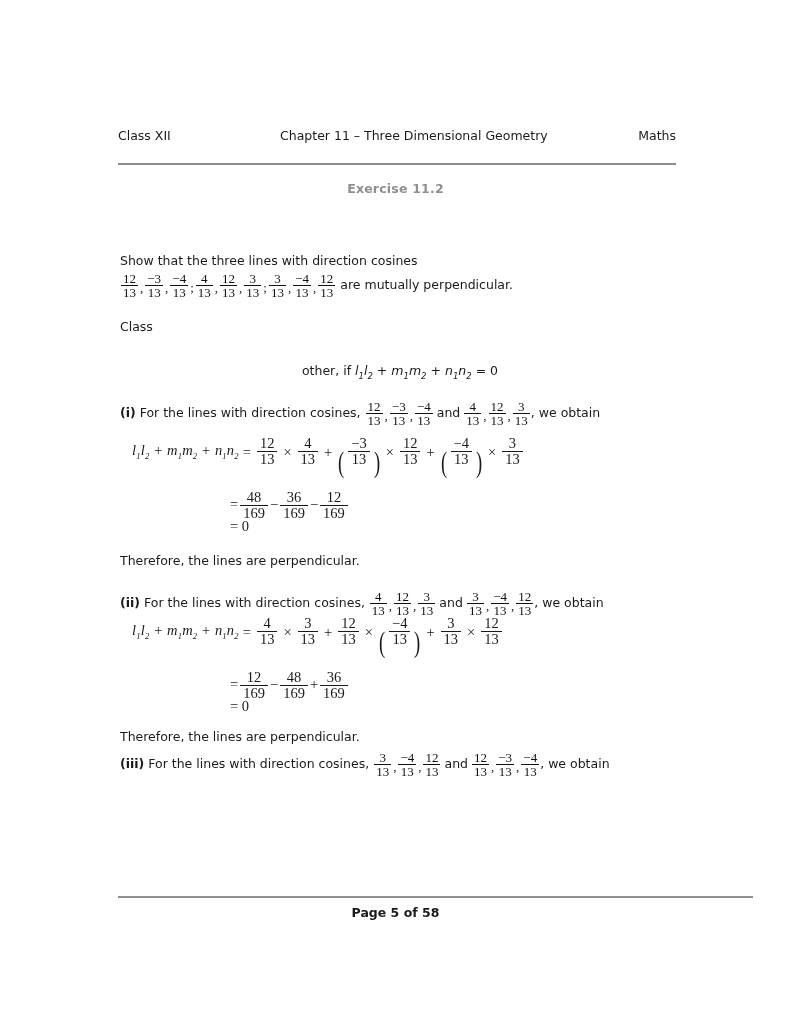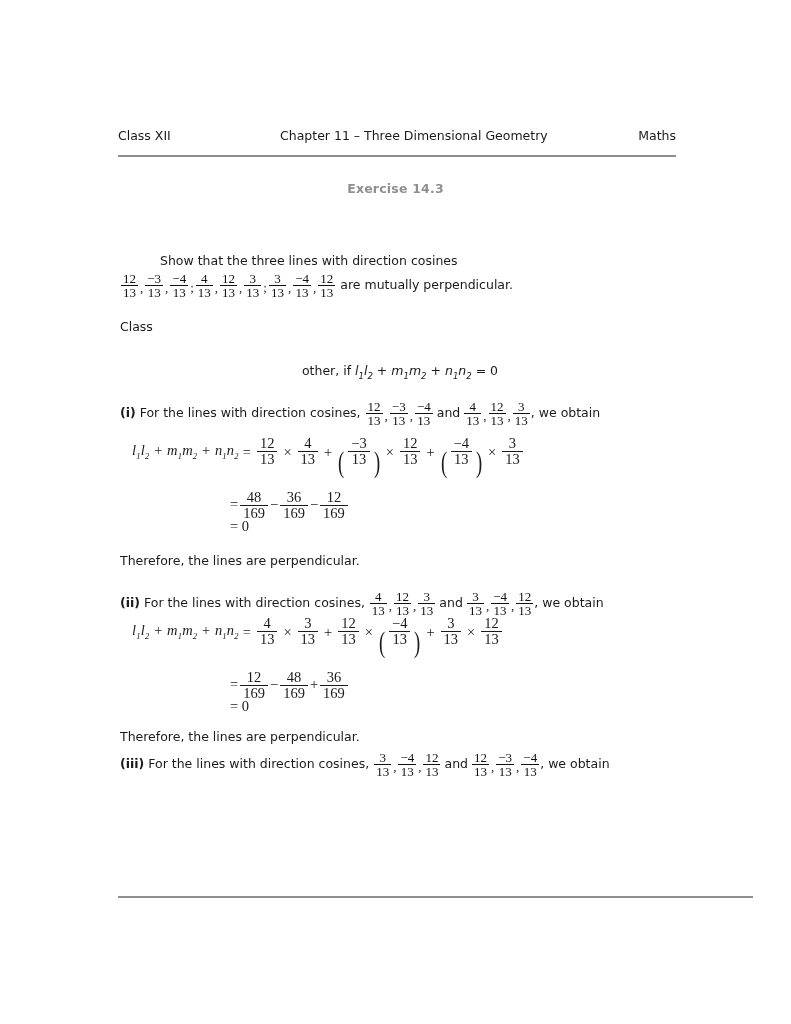--- a/index.html
+++ b/index.html
@@ -27,21 +27,21 @@
     position: absolute;
     left: 118px;
     top: 128px;
     width: 558px;
     font-size: 12.5px;
     color: #1a1a1a;
   }
   .header-row {
     display: flex;
     align-items: flex-end;
-    padding-bottom: 12px;
+    padding-bottom: 20px;
   }
   .header-left { width: 140px; }
   .header-center { flex: 1; text-align: left; padding-left: 22px;}
   .header-right { width: 70px; text-align: right; }
   .header-rule {
     border-bottom: 2px solid #8e8e8e;
     width: 558px;
   }
 
   
@@ -180,24 +180,24 @@
 
   <div class="header">
     <div class="header-row">
       <div class="header-left">Class XII</div>
       <div class="header-center">Chapter 11 – Three Dimensional Geometry</div>
       <div class="header-right">Maths</div>
     </div>
     <div class="header-rule"></div>
   </div>
 
-  <div class="exercise-title">Exercise 14.3</div>
-
-
-  <div class="body-block ptext" style="top:250px;margin-left:40px;">Show that the three lines with direction cosines</div>
+  <div class="exercise-title">Exercise 11.2</div>
+
+
+  <div class="body-block ptext" style="top:250px;">Show that the three lines with direction cosines</div>
 
   <div class="body-block ptext" style="top:272px;">
     <span class="fraclist" id="q-fracs"><span class="frac"><span class="num">12</span><span class="den">13</span></span><span class="fracsep">,</span><span class="frac"><span class="num">−3</span><span class="den">13</span></span><span class="fracsep">,</span><span class="frac"><span class="num">−4</span><span class="den">13</span></span><span class="fracsep">;</span><span class="frac"><span class="num">4</span><span class="den">13</span></span><span class="fracsep">,</span><span class="frac"><span class="num">12</span><span class="den">13</span></span><span class="fracsep">,</span><span class="frac"><span class="num">3</span><span class="den">13</span></span><span class="fracsep">;</span><span class="frac"><span class="num">3</span><span class="den">13</span></span><span class="fracsep">,</span><span class="frac"><span class="num">−4</span><span class="den">13</span></span><span class="fracsep">,</span><span class="frac"><span class="num">12</span><span class="den">13</span></span></span><span id="q-trail" style="padding-left:4px;">are mutually perpendicular.</span>
   </div>
 
   <div class="body-block ptext" style="top:316px;">Class</div>
   <div class="body-block ptext" style="top:360px;text-align:center;">
     <span id="ans-line2">other, if <span class="it">l<sub>1</sub></span><span class="it">l<sub>2</sub></span> + <span class="it">m<sub>1</sub></span><span class="it">m<sub>2</sub></span> + <span class="it">n<sub>1</sub></span><span class="it">n<sub>2</sub></span> = 0</span>
   </div>
 
@@ -233,14 +233,15 @@
 
   <div class="body-block ptext" style="top:726px;">Therefore, the lines are perpendicular.</div>
 
   <div class="body-block ptext" style="top:751px;">
     <span class="bd">(iii)</span>
     <span>For the lines with direction cosines,</span>
     <span class="fraclist" id="p2-a"><span class="frac"><span class="num">3</span><span class="den">13</span></span><span class="fracsep">,</span><span class="frac"><span class="num">−4</span><span class="den">13</span></span><span class="fracsep">,</span><span class="frac"><span class="num">12</span><span class="den">13</span></span></span><span style="padding:0 3px;">and</span><span class="fraclist" id="p2-b"><span class="frac"><span class="num">12</span><span class="den">13</span></span><span class="fracsep">,</span><span class="frac"><span class="num">−3</span><span class="den">13</span></span><span class="fracsep">,</span><span class="frac"><span class="num">−4</span><span class="den">13</span></span></span><span>, we obtain</span>
   </div>
 
   <div class="footer-rule"></div>
+  <div class="footer-text">Page 5 of 58</div>
 
 </div>
 
 </body></html>

